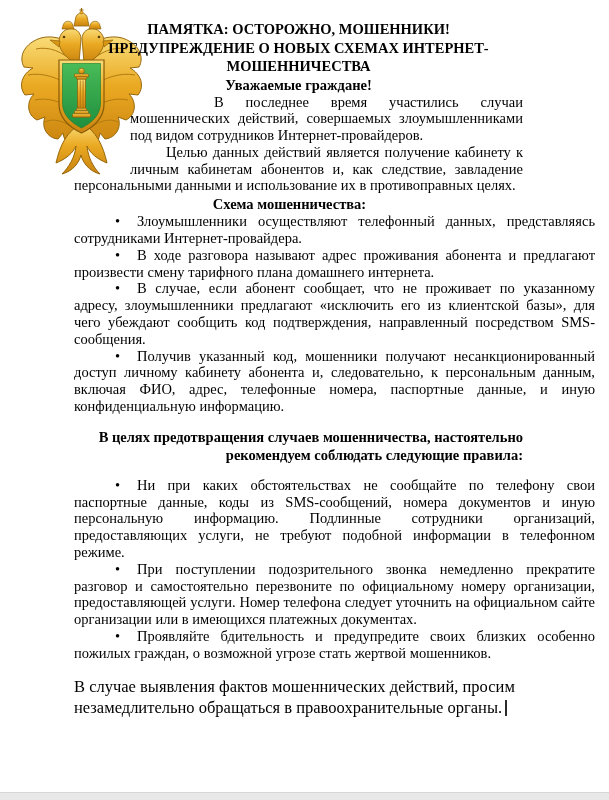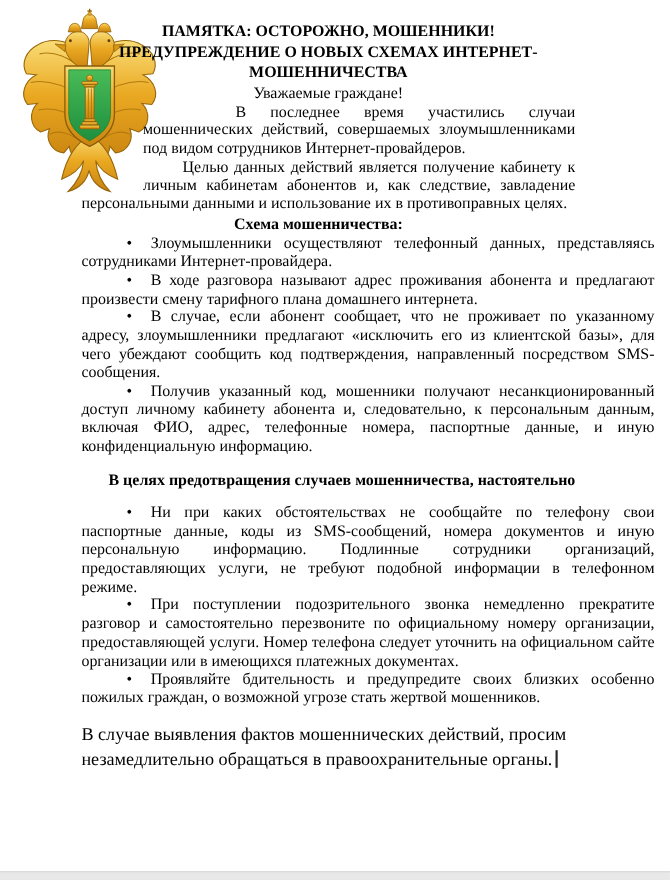--- a/index.html
+++ b/index.html
@@ -27,21 +27,21 @@
   }
   .narrow { padding-right: 72px; }
   .title {
     font-weight: bold;
     font-size: 14.5px;
     line-height: 18.5px;
     text-align: center;
   }
   .title div { white-space: nowrap; }
   .salutation {
-    font-weight: normal;
+    font-weight: bold;
     text-align: center;
     line-height: 18px;
   }
   .float-spacer { float: left; width: 56px; height: 68px; }
   p.para { margin: 0; text-align: justify; }
   .indent { text-indent: 36px; }
   .indent-big { text-indent: 84px; }
   .section-heading {
     margin: 1px 0 0 0;
     font-size: 14.5px;
@@ -162,20 +162,21 @@
 
     <h3 class="section-heading">Схема мошенничества:</h3>
 
     <p class="bullet"><span class="dot">•</span><span>Злоумышленники осуществляют телефонный данных, представляясь сотрудниками Интернет-провайдера.</span></p>
     <p class="bullet"><span class="dot">•</span><span>В ходе разговора называют адрес проживания абонента и предлагают произвести смену тарифного плана домашнего интернета.</span></p>
     <p class="bullet"><span class="dot">•</span><span>В случае, если абонент сообщает, что не проживает по указанному адресу, злоумышленники предлагают «исключить его из клиентской базы», для чего убеждают сообщить код подтверждения, направленный посредством SMS-сообщения.</span></p>
     <p class="bullet"><span class="dot">•</span><span>Получив указанный код, мошенники получают несанкционированный доступ личному кабинету абонента и, следовательно, к персональным данным, включая ФИО, адрес, телефонные номера, паспортные данные, и иную конфиденциальную информацию.</span></p>
 
     <div class="rules-heading">
       <div>В целях предотвращения случаев мошенничества, настоятельно</div>
+      <div>рекомендуем соблюдать следующие правила:</div>
     </div>
 
     <p class="bullet"><span class="dot">•</span><span>Ни при каких обстоятельствах не сообщайте по телефону свои паспортные данные, коды из SMS-сообщений, номера документов и иную персональную информацию. Подлинные сотрудники организаций, предоставляющих услуги, не требуют подобной информации в телефонном режиме.</span></p>
     <p class="bullet"><span class="dot">•</span><span>При поступлении подозрительного звонка немедленно прекратите разговор и самостоятельно перезвоните по официальному номеру организации, предоставляющей услуги. Номер телефона следует уточнить на официальном сайте организации или в имеющихся платежных документах.</span></p>
     <p class="bullet"><span class="dot">•</span><span>Проявляйте бдительность и предупредите своих близких особенно пожилых граждан, о возможной угрозе стать жертвой мошенников.</span></p>
 
     <div class="closing">
       <div>В случае выявления фактов мошеннических действий, просим</div>
       <div><span>незамедлительно обращаться в правоохранительные органы.</span><span class="caret"></span></div>
     </div>

